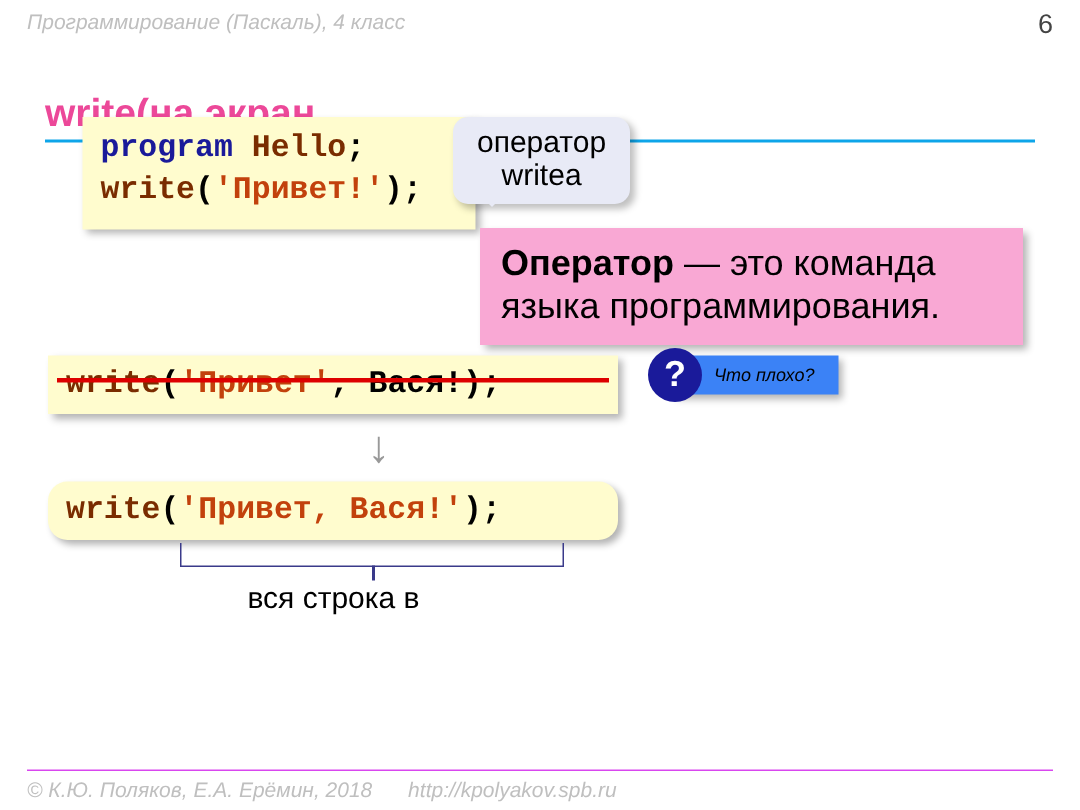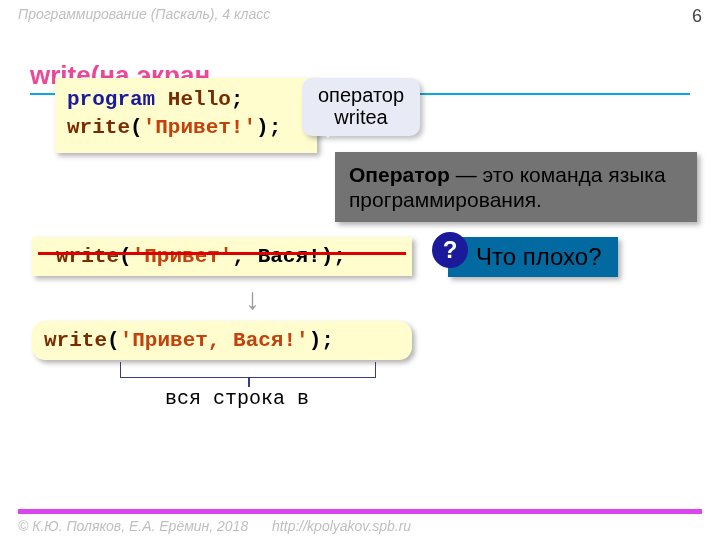--- a/index.html
+++ b/index.html
@@ -73,36 +73,36 @@
     content: "";
     position: absolute;
     bottom: -10px;
     left: 18px;
     border: 8px solid transparent;
     border-top-color: #e8eaf6;
   }
   .def-box {
     position: absolute;
     top: 152px;
-    left: 335px;
+    left: 320px;
     width: 362px;
-    background: #737373;
+    background: #f9a8d4;
     padding: 10px 12px 10px 14px;
-    font-size: 21px;
+    font-size: 24px;
     box-shadow: 3px 3px 5px rgba(0,0,0,0.3);
     line-height: 1.2;
   }
   .code-bad {
     position: absolute;
     top: 237px;
     left: 32px;
     width: 380px;
     background: #fffcce;
     box-shadow: 3px 3px 5px rgba(0,0,0,0.3);
-    padding: 8px 24px;
+    padding: 8px 12px;
     font-family: "Courier New", monospace;
     font-size: 21px;
     font-weight: bold;
   }
   .strike-line {
     position: absolute;
     top: 252px;
     left: 38px;
     width: 368px;
     height: 3px;
@@ -121,24 +121,25 @@
     font-size: 24px;
     font-weight: bold;
     text-align: center;
     line-height: 36px;
     z-index: 6;
   }
   .q-box {
     position: absolute;
     top: 237px;
     left: 448px;
-    background: #0369a1;
+    background: #3b82f6;
     padding: 6px 16px 6px 28px;
-    font-size: 24px;
-    box-shadow: 3px 3px 5px rgba(0,0,0,0.3);
+    font-size: 12px;
+    box-shadow: 3px 3px 5px rgba(0,0,0,0.3);
+    font-style: italic;
   }
   .arrow-down {
     position: absolute;
     top: 282px;
     left: 245px;
     color: #999;
     font-size: 30px;
   }
   .code-good {
     position: absolute;
@@ -172,31 +173,30 @@
     height: 10px;
     background: #3a3a8a;
   }
   .bracket-label {
     position: absolute;
     top: 388px;
     left: 165px;
     font-size: 20px;
     text-align: center;
     line-height: 1.1;
-    font-family: Liberation Mono, monospace;
   }
   .footer {
     position: absolute;
     bottom: 6px;
     left: 18px;
     right: 18px;
     color: #bfbfbf;
     font-size: 14px;
     font-style: italic;
-    border-top: 5px solid #d946ef;
+    border-top: 1px solid #d946ef;
     padding-top: 4px;
   }
   .footer .url {
     margin-left: 20px;
   }
 </style>
 </head>
 <body>
 
 <div class="header-bar">

